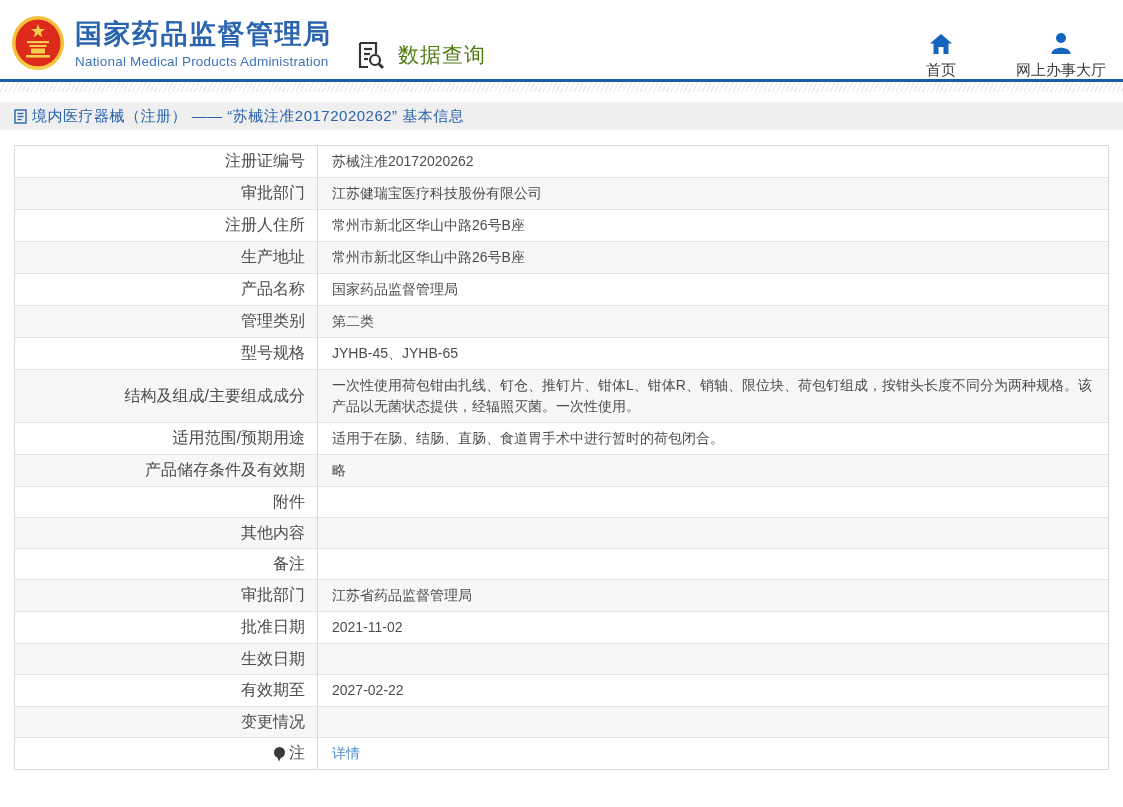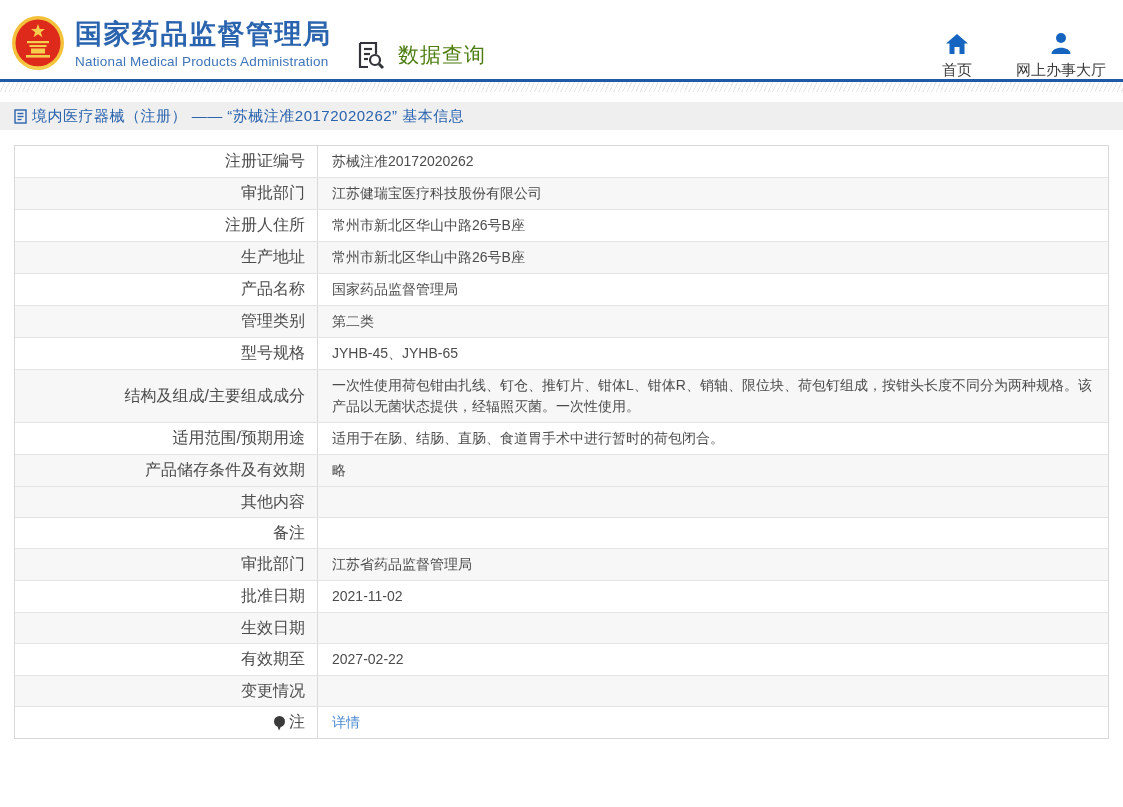--- a/index.html
+++ b/index.html
@@ -20,21 +20,21 @@
   
   .header{position:relative;height:79px;background:#fff;padding-left:14px;}
   .brand{position:absolute;left:10px;top:15px;display:flex;align-items:flex-start;}
   .emblem{width:56px;height:58px;flex:0 0 auto;}
   .brand-text{margin-left:9px;padding-top:3px;}
   .brand-title{font-size:27px;font-weight:bold;color:var(--brand-blue);letter-spacing:1.5px;line-height:32px;}
   .brand-subtitle{font-size:13.5px;color:#3f74b8;margin-top:4px;letter-spacing:0.2px;}
   .data-query{position:absolute;left:356px;top:40px;display:flex;align-items:center;cursor:pointer;}
   .data-query .dq-icon{width:30px;height:30px;}
   .data-query .dq-label{font-size:21px;color:#4d7c0f;font-weight:500;margin-left:12px;letter-spacing:1px;}
-  .top-nav{position:absolute;right:17px;top:32px;display:flex;gap:44px;}
+  .top-nav{position:absolute;right:17px;top:32px;display:flex;gap:60px;}
   .nav-item{display:flex;flex-direction:column;align-items:center;cursor:pointer;}
   .nav-item .nav-icon{height:22px;display:flex;align-items:flex-end;}
   .nav-item .nav-label{font-size:15px;color:#3c3c3c;margin-top:7px;white-space:nowrap;}
 
   .blue-line{height:3px;background:var(--accent-line);}
   .hatch-strip{height:10px;background:repeating-linear-gradient(115deg,#dcdcdc 0,#dcdcdc 1px,transparent 1px,transparent 4px);opacity:.65;}
 
   
   .breadcrumb{margin-top:10px;height:28px;background:var(--breadcrumb-bg);display:flex;align-items:center;padding-left:14px;}
   .breadcrumb .bc-icon{width:13px;height:15px;margin-right:5px;flex:0 0 auto;}
@@ -212,20 +212,29 @@
   <div class="row alt">
     <div class="cell-label">
 
       <span class="label-text">产品储存条件及有效期</span>
     </div>
     <div class="cell-value">
         <span>略</span>
       </div>
   </div>
 
+  <div class="row">
+    <div class="cell-label">
+
+      <span class="label-text">附件</span>
+    </div>
+    <div class="cell-value">
+        <span></span>
+      </div>
+  </div>
 
   <div class="row alt">
     <div class="cell-label">
 
       <span class="label-text">其他内容</span>
     </div>
     <div class="cell-value">
         <span></span>
       </div>
   </div>

